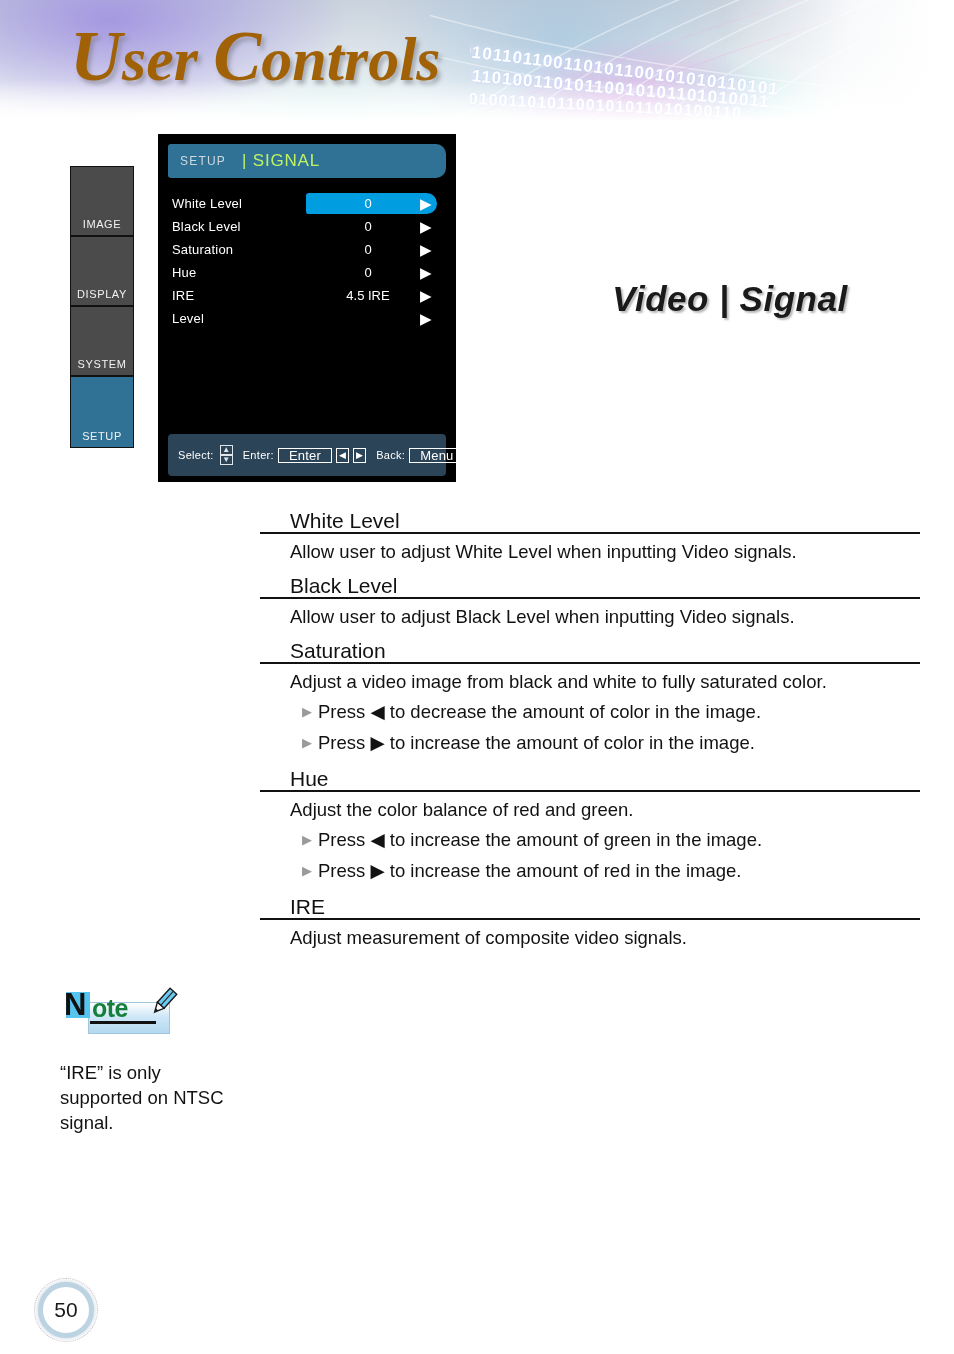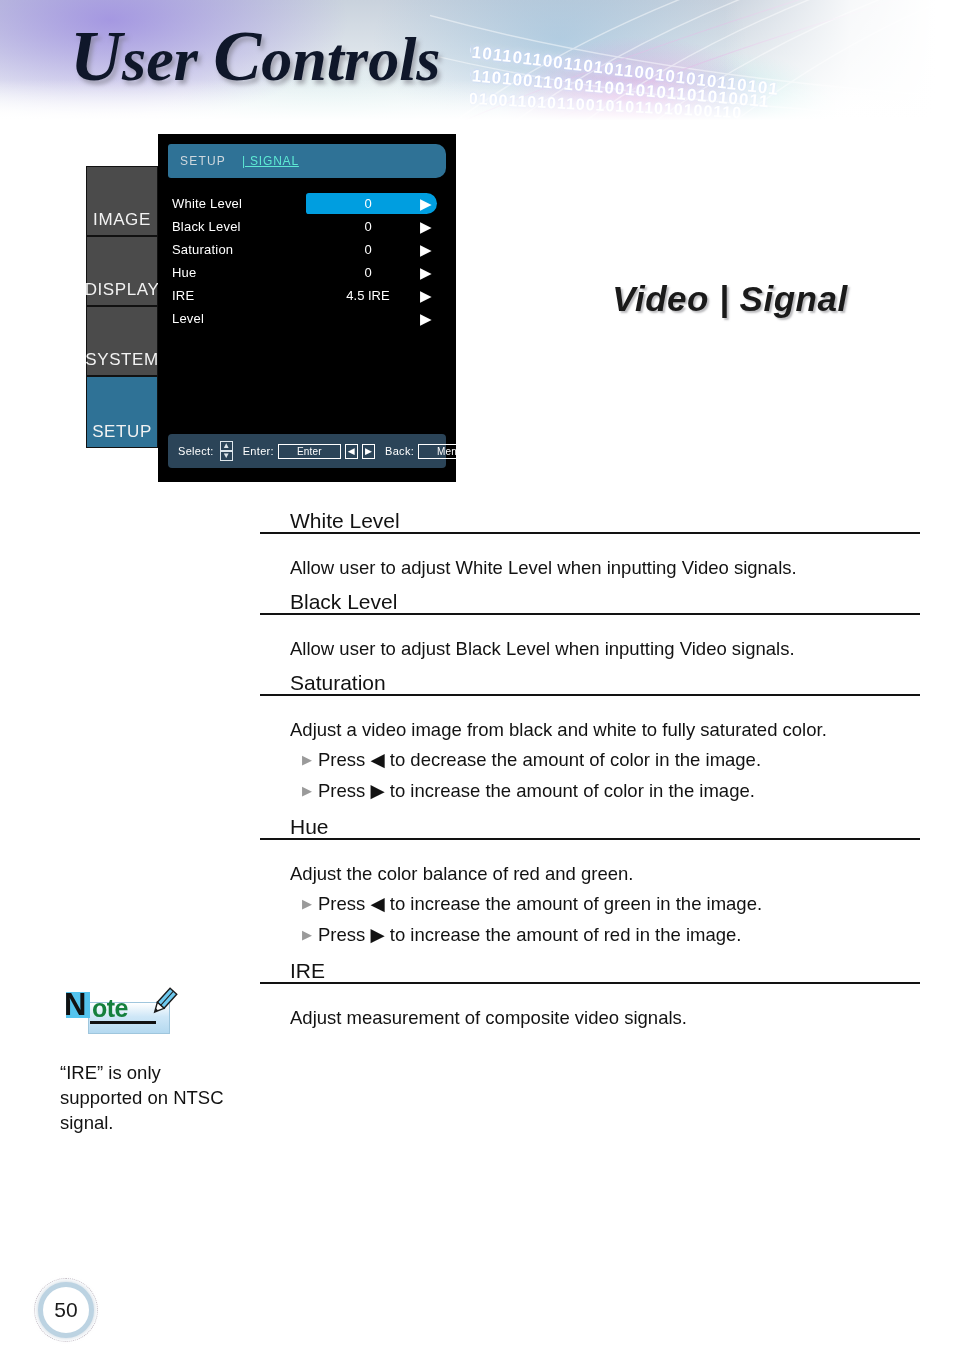--- a/index.html
+++ b/index.html
@@ -53,36 +53,36 @@
   .bin-big-1 { left:60px; top:6px;  font-size:44px; letter-spacing:4px; transform:rotate(-78deg); transform-origin:left top; }
   .bin-sm-a { left:-20px; top:76px; font-size:17px; letter-spacing:1px; transform:rotate(7deg); }
   .bin-sm-b { left:-30px; top:94px; font-size:17px; letter-spacing:1px; transform:rotate(5deg); }
   .bin-sm-c { left:-40px; top:112px; font-size:16px; letter-spacing:1px; transform:rotate(3deg); }
 
   .banner-title {
     position:absolute; left:70px; top:14px;
     font-family:"Liberation Serif", serif;
     font-style:italic; font-weight:bold;
     font-size:62px; line-height:84px;
-    color:#0f172a;
+    color:#a16207;
     letter-spacing:0px;
     text-shadow:3px 4px 4px rgba(120,120,130,0.55);
   }
   .banner-title .cap { font-size:72px; }
 
   
   .osd { position:absolute; left:70px; top:134px; width:386px; height:348px; }
 
   .osd-tabs { position:absolute; left:0; top:32px; width:88px; height:282px; }
   .osd-tab {
-    position:absolute; left:16px; width:72px;
+    position:absolute; left:0; width:64px;
     background:#4b4b4b;
     border:1px solid #111;
     color:#f2f2f2;
-    font-size:17px; letter-spacing:0.6px;
+    font-size:11px; letter-spacing:0.6px;
     display:flex; align-items:flex-end; justify-content:center;
     padding-bottom:5px;
   }
   .osd-tab.t0 { top:0px;   height:70px; }
   .osd-tab.t1 { top:70px;  height:70px; }
   .osd-tab.t2 { top:140px; height:70px; }
   .osd-tab.t3 { top:210px; height:72px; background:#2f7296; }
 
   .osd-panel {
     position:absolute; left:88px; top:0; width:298px; height:348px;
@@ -91,21 +91,21 @@
   .osd-header {
     position:absolute; left:10px; top:10px; width:278px; height:34px;
     background:#2f7296;
     border-radius:3px 10px 10px 3px;
     display:flex; align-items:center;
   }
   .osd-header .h-left {
     color:#cfd8de; font-size:12px; letter-spacing:1.2px; margin-left:12px; font-weight:normal;
   }
   .osd-header .h-right {
-    color:#5eead4; font-size:12px; letter-spacing:0.8px; margin-left:16px;text-decoration:underline;
+    color:#bef264; font-size:17px; letter-spacing:0.8px; margin-left:16px;
   }
 
   .osd-rows { position:absolute; left:0; top:58px; width:298px; }
   .osd-row {
     position:relative; height:23px; display:flex; align-items:center;
   }
   .osd-row .r-label {
     position:absolute; left:14px; color:#ffffff; font-size:13px; letter-spacing:0.2px;
   }
   .osd-row .r-value {
@@ -116,37 +116,37 @@
     position:absolute; left:262px; color:#ffffff; font-size:15px; line-height:15px;
   }
   .osd-row.selected .r-hl {
     position:absolute; left:148px; top:1px; width:131px; height:21px;
     background:#009ee0; border-radius:3px 11px 11px 3px;
   }
   .osd-row.selected .r-value,
   .osd-row.selected .r-arrow { z-index:2; }
 
   .osd-footer {
-    position:absolute; left:10px; top:300px; width:278px; height:34px;
+    position:absolute; left:10px; top:300px; width:278px; height:42px;
     background:#2b4458; border-radius:4px;
     display:flex; align-items:center;
     color:#ffffff; font-size:11px;text-align:right;
   }
   .osd-footer .f-lbl { margin-left:10px; letter-spacing:0.3px; }
   .osd-footer .f-updown {
     display:inline-flex; flex-direction:column; margin-left:6px; line-height:8px;
   }
   .osd-footer .f-updown span {
     border:1px solid #dfe7ec; color:#dfe7ec; font-size:8px;
     width:13px; height:10px; display:flex; align-items:center; justify-content:center;
     background:#2b4458;
   }
   .osd-footer .f-key {
-    border:1px solid #ffffff; padding:0px 18px; margin-left:4px;
-    font-size:10px; line-height:13px; letter-spacing:0.2px;
+    border:1px solid #ffffff; padding:0px 10px; margin-left:4px;
+    font-size:13px; line-height:13px; letter-spacing:0.2px;
   }
   .osd-footer .f-key.arrow { padding:0px 2px; font-size:9px; }
 
   
   .sec-title {
     position:absolute; left:520px; top:278px; width:420px;
     text-align:center;
     font-family:"Liberation Sans", sans-serif;
     font-style:italic; font-weight:bold;
     font-size:35px; line-height:42px;
@@ -163,21 +163,21 @@
     padding-left:30px;
     margin-top:6px;
   }
   .heading:first-child { margin-top:0; }
   .heading .hline {
     position:absolute; left:0; bottom:2px; width:100%; height:1.6px; background:#121212;
   }
   .heading .htxt { position:relative; padding-right:6px; }
   .para {
     font-size:18.5px; line-height:26px; color:#121212;
-    padding-left:30px; margin-top:19px;
+    padding-left:30px; margin-top:3px;
   }
   .bullets { padding-left:42px; margin-top:1px; }
   .bullet {
     position:relative; font-size:18.5px; line-height:31px; color:#121212; padding-left:16px;
   }
   .bullet .bdot {
     position:absolute; left:0; top:0; color:#9a9a9a; font-size:13px; line-height:31px;
   }
 
   

